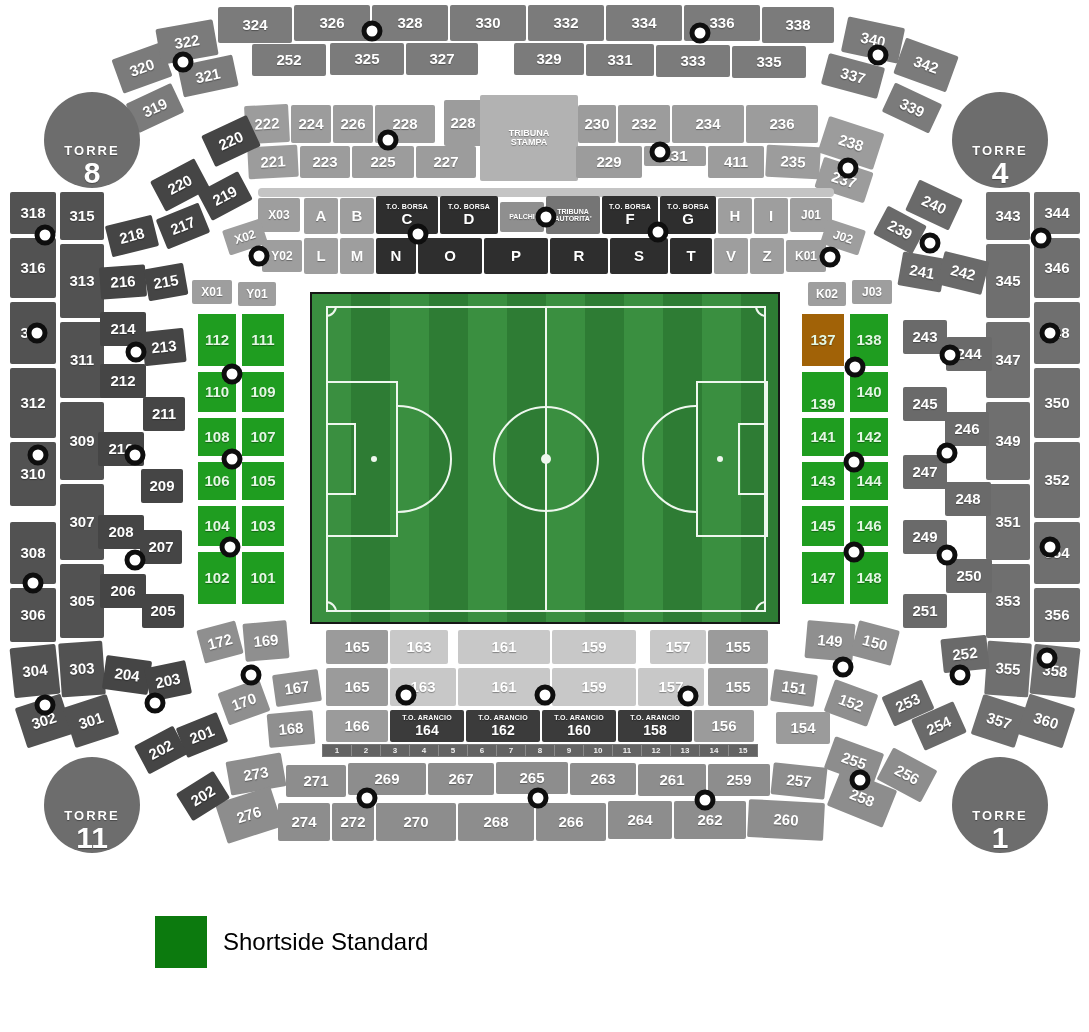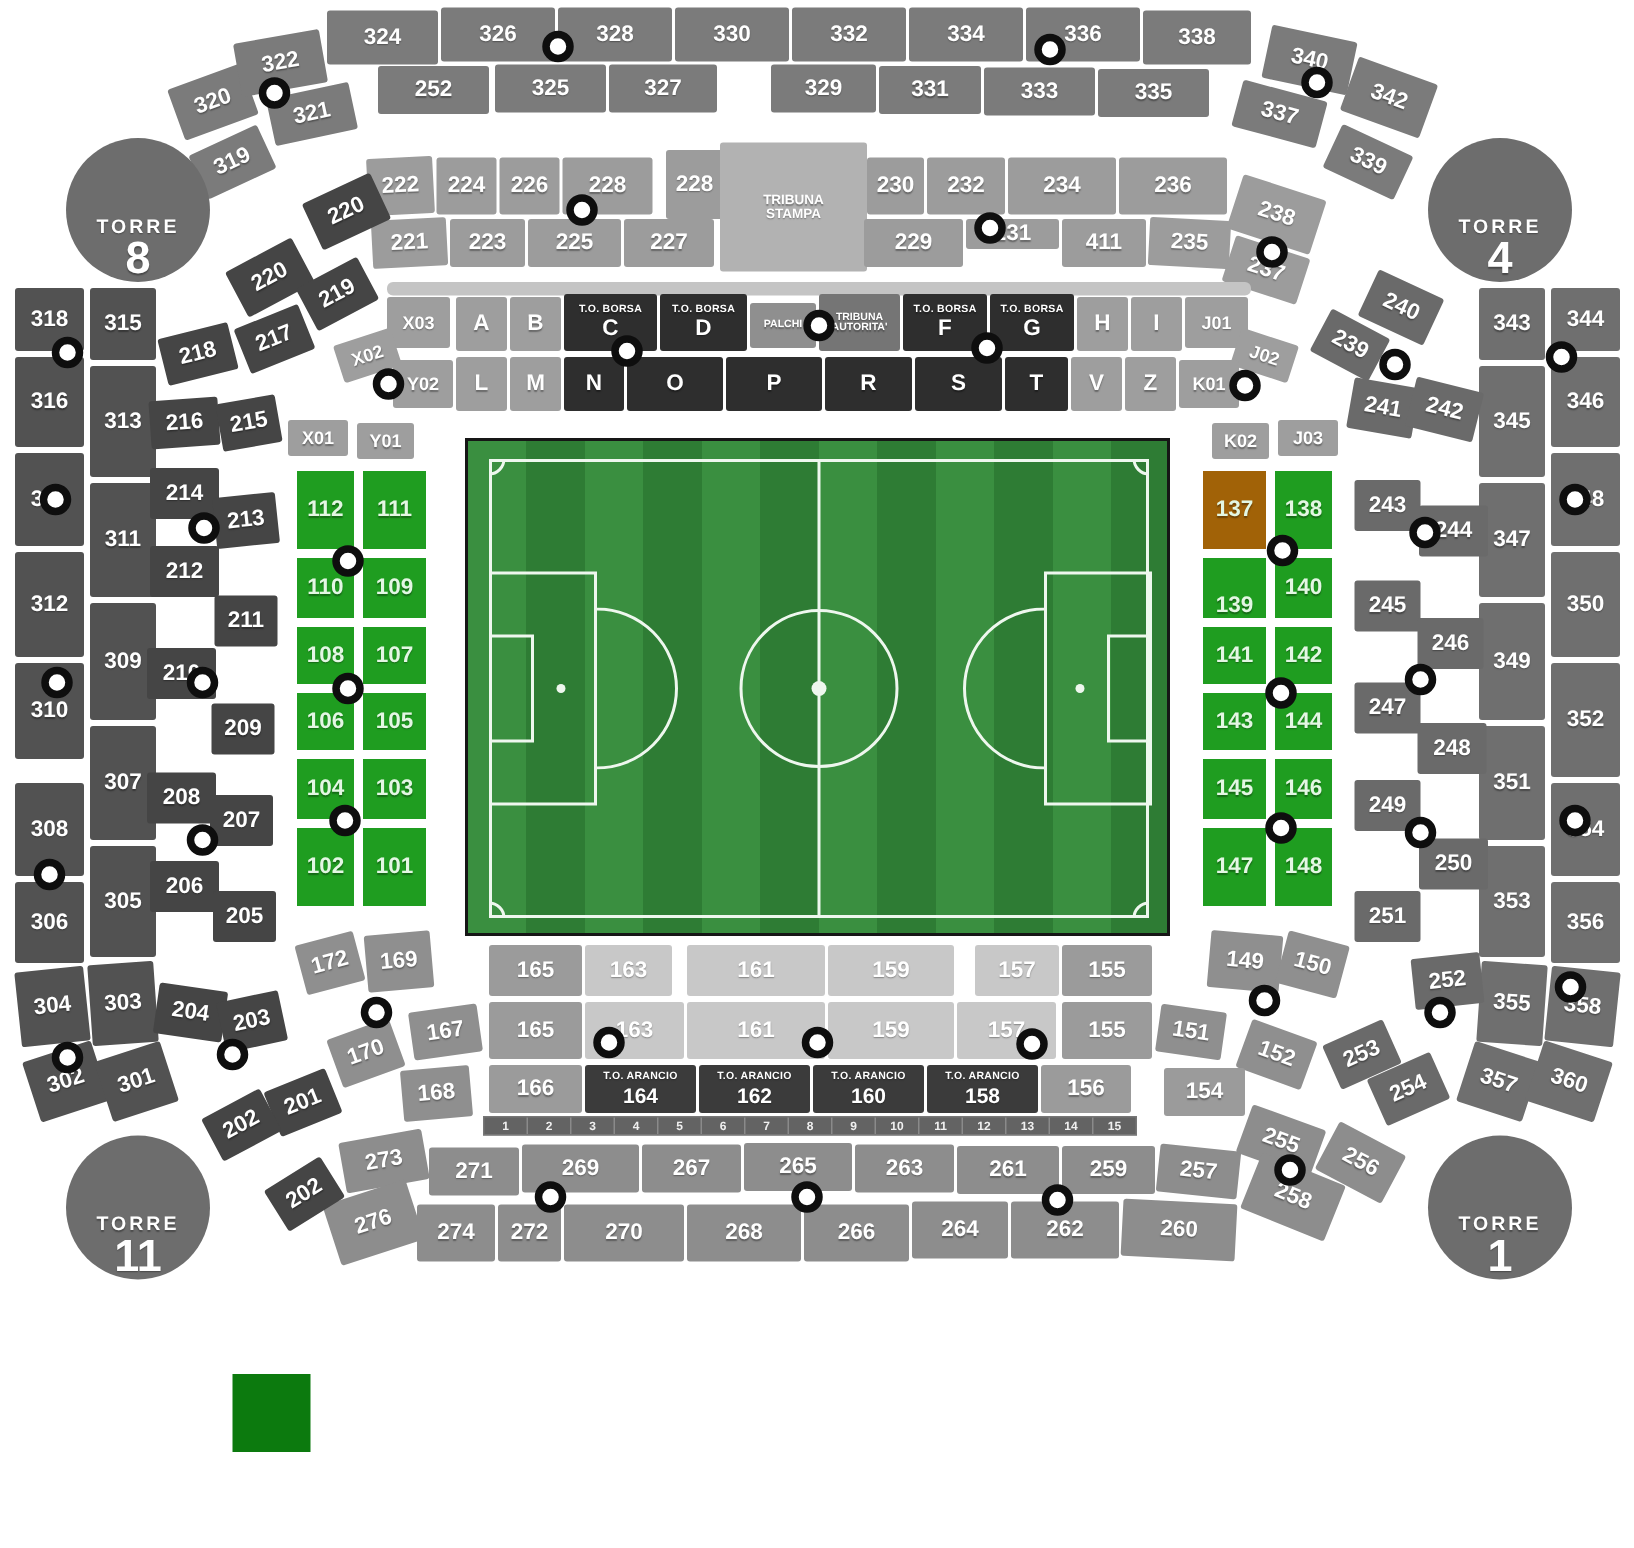--- a/index.html
+++ b/index.html
@@ -819,15 +819,16 @@
       <div class="mk" style="left: 688px; top: 696px;"></div>
       <div class="mk" style="left: 843px; top: 667px;"></div>
       <div class="mk" style="left: 367px; top: 798px;"></div>
       <div class="mk" style="left: 538px; top: 798px;"></div>
       <div class="mk" style="left: 705px; top: 800px;"></div>
       <div class="mk" style="left: 860px; top: 780px;"></div>
     </div>
 
   <div id="legend">
     <div class="swatch" style="background: rgb(12, 122, 14);"></div>
+    <div class="cap">Shortside Standard</div>
   </div>
 
 </div>
 
 </body></html>

